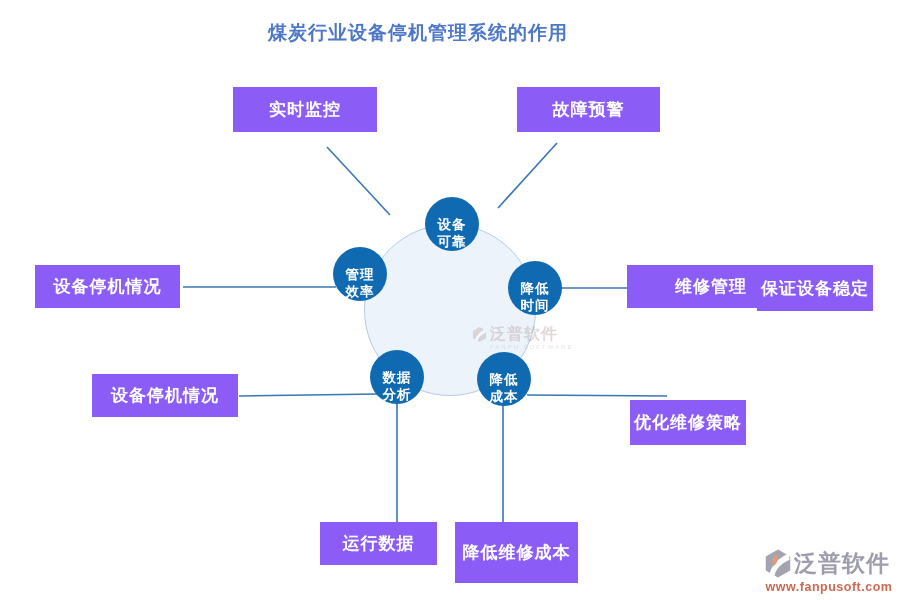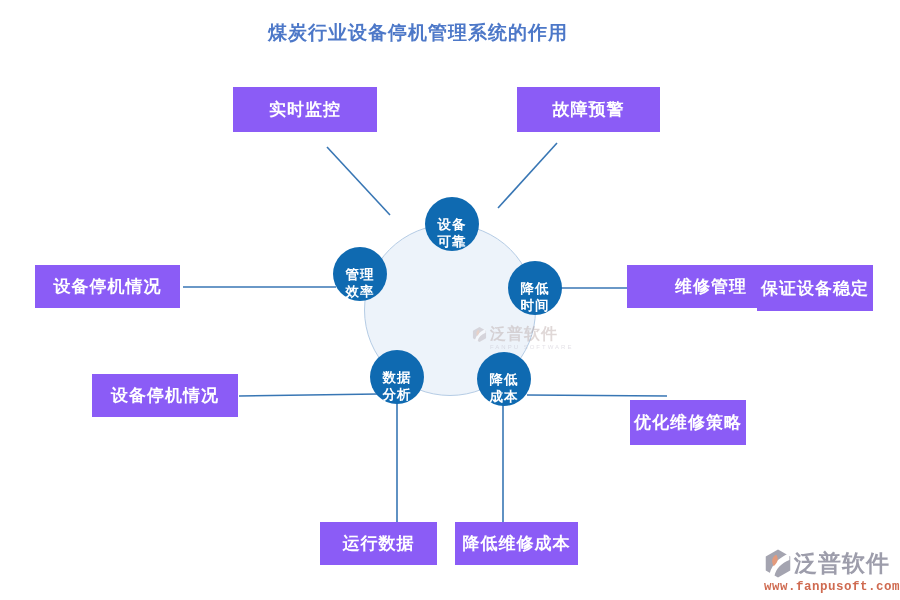--- a/index.html
+++ b/index.html
@@ -36,21 +36,21 @@
   }
   .wm .wm-txt{color:#b29f9d;font-weight:bold;font-size:16px;letter-spacing:1px;line-height:1;}
   .wm .wm-sub{color:#b9b4c2;font-size:6px;letter-spacing:2px;margin-top:2px;}
   .logo{
     position:absolute;left:764px;top:548px;width:130px;
   }
   .logo-row{display:flex;align-items:center;gap:2px;}
   .logo-text{color:#9d9dab;font-size:23px;font-weight:bold;letter-spacing:1px;}
   .logo-url{
     color:#cf6a50;font-size:12.5px;font-weight:bold;text-align:center;
-    font-family:Liberation Mono, monospace;margin-top:1px;letter-spacing:0.5px;
+    font-family:Liberation Sans, sans-serif;margin-top:1px;letter-spacing:0.5px;
   }
 </style>
 </head>
 <body>
 
 <div class="title">煤炭行业设备停机管理系统的作用</div>
 
 <svg class="lines" width="900" height="600">
   <line x1="327" y1="147" x2="390" y2="215" stroke="#3876b4" stroke-width="1.6"></line>
   <line x1="557" y1="143" x2="498" y2="208" stroke="#3876b4" stroke-width="1.6"></line>
@@ -78,21 +78,21 @@
 </div>
 
 <div class="bbox" style="left:233px;top:87px;width:144px;height:45px;">实时监控</div>
 <div class="bbox" style="left:517px;top:87px;width:143px;height:45px;">故障预警</div>
 <div class="bbox" style="left:35px;top:265px;width:145px;height:43px;">设备停机情况</div>
 <div class="bbox" style="left:627px;top:265px;width:96px;height:43px;padding-left:36px;">维修管理</div>
 <div class="bbox" style="left:757px;top:265px;width:116px;height:46px;">保证设备稳定</div>
 <div class="bbox" style="left:92px;top:374px;width:146px;height:43px;">设备停机情况</div>
 <div class="bbox" style="left:630px;top:373px;width:116px;height:45px;margin-top:27px;">优化维修策略</div>
 <div class="bbox" style="left:320px;top:522px;width:117px;height:43px;">运行数据</div>
-<div class="bbox" style="left:455px;top:522px;width:123px;height:43px;">降低维修成本</div>
+<div class="bbox" style="left:455px;top:522px;width:123px;height:61px;">降低维修成本</div>
 
 <div class="node" style="left:425px;top:197px;">
   <span>设备</span>
   <span>可靠</span>
 </div>
 <div class="node" style="left:333px;top:247px;">
   <span>管理</span>
   <span>效率</span>
 </div>
 <div class="node" style="left:508px;top:261px;">

